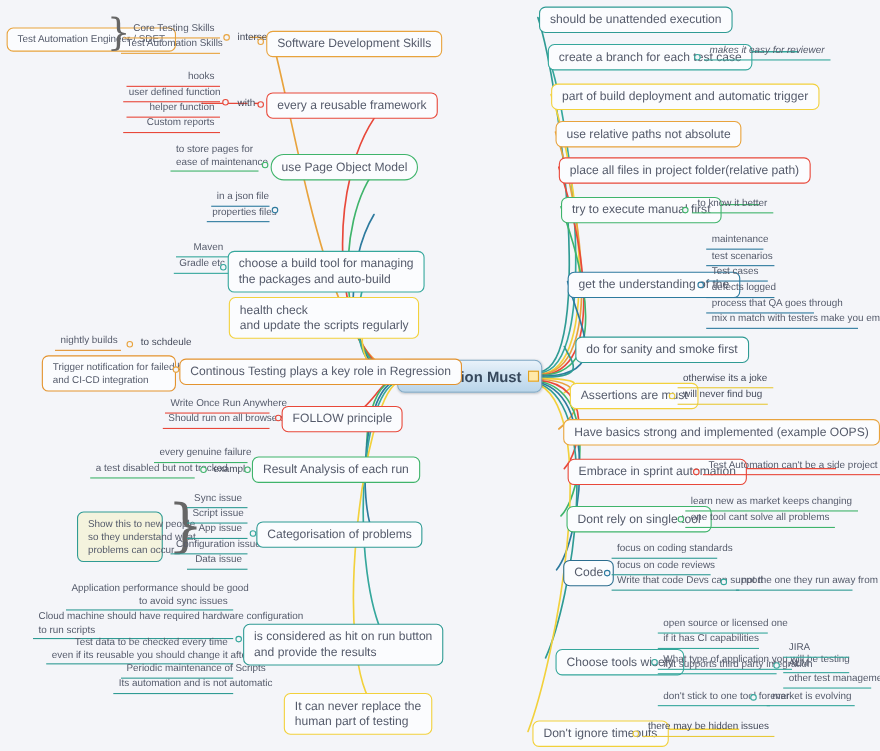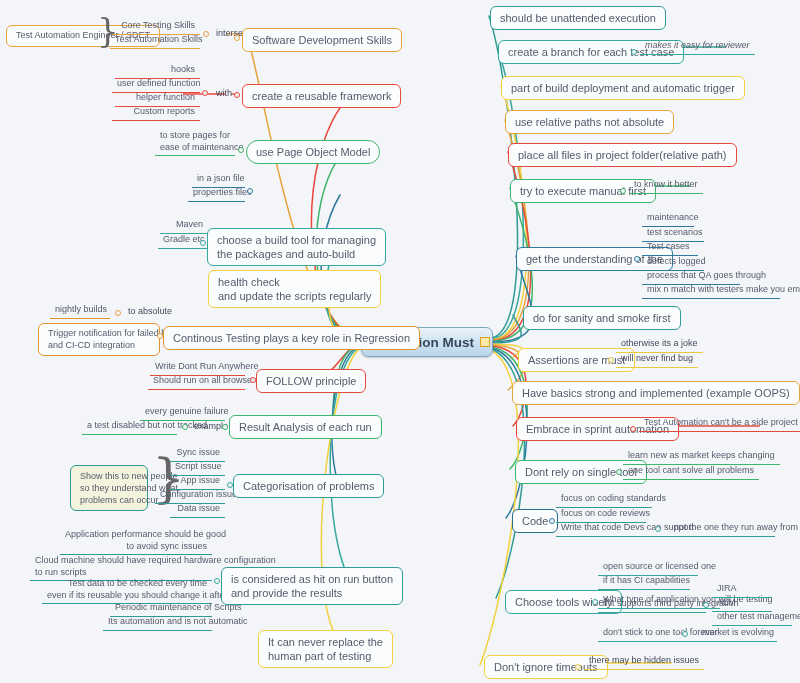--- a/index.html
+++ b/index.html
@@ -136,21 +136,21 @@
   <div class="ring o" style="left:234px;top:35px;"></div>
   <div class="node box c-orange s11" style="left:242px;top:28px;">Software Development Skills</div>
 
   <div class="node ul c-red s9 ta-r" style="left:115px;top:63px;width:85px;">hooks</div>
   <div class="node ul c-red s9 ta-r" style="left:112px;top:77px;width:88px;">user defined function</div>
   <div class="node ul c-red s9 ta-r" style="left:115px;top:91px;width:85px;">helper function</div>
   <div class="node ul c-red s9 ta-r" style="left:112px;top:105px;width:88px;">Custom reports</div>
   <div class="ring r" style="left:202px;top:90px;"></div>
   <div class="node plain s9" style="left:212px;top:87px;">with</div>
   <div class="ring r" style="left:234px;top:92px;"></div>
-  <div class="node box c-red s11" style="left:242px;top:84px;">create a reusable framework</div>
+  <div class="node box c-red s11" style="left:242px;top:84px;">every a reusable framework</div>
 
   <div class="node ul c-green s9 ta-r" style="left:155px;top:129px;width:80px;">to store pages for
 ease of maintenance</div>
   <div class="ring g" style="left:238px;top:147px;"></div>
   <div class="node box c-green s11" style="left:246px;top:140px;border-radius:12px;">use Page Object Model</div>
 
   <div class="node ul c-blue s9 ta-r" style="left:192px;top:172px;width:53px;">in a json file</div>
   <div class="node ul c-blue s9 ta-r" style="left:188px;top:186px;width:57px;">properties files</div>
   <div class="ring b" style="left:247px;top:188px;"></div>
 
@@ -158,27 +158,27 @@
   <div class="node ul c-teal s9 ta-r" style="left:158px;top:233px;width:50px;">Gradle etc</div>
   <div class="ring t" style="left:200px;top:240px;"></div>
   <div class="node box c-teal s11" style="left:207px;top:228px;">choose a build tool for managing
 the packages and auto-build</div>
 
   <div class="node box c-yellow s11" style="left:208px;top:270px;">health check
 and update the scripts regularly</div>
 
   <div class="node ul c-orange2 s9 ta-r" style="left:50px;top:303px;width:60px;">nightly builds</div>
   <div class="ring o" style="left:115px;top:310px;"></div>
-  <div class="node plain s9" style="left:124px;top:305px;">to absolute</div>
+  <div class="node plain s9" style="left:124px;top:305px;">to schdeule</div>
   <div class="node box c-orange2 s9" style="left:38px;top:323px;width:122px;">Trigger notification for failed builds
 and CI-CD integration</div>
   <div class="ring o" style="left:157px;top:333px;"></div>
   <div class="node box c-orange2 s11" style="left:163px;top:326px;">Continous Testing plays a key role in Regression</div>
 
-  <div class="node ul c-red s9 ta-r" style="left:150px;top:360px;width:95px;">Write Dont Run Anywhere</div>
+  <div class="node ul c-red s9 ta-r" style="left:150px;top:360px;width:95px;">Write Once Run Anywhere</div>
   <div class="node ul c-red s9 ta-r" style="left:148px;top:374px;width:97px;">Should run on all browsers and OS</div>
   <div class="ring r" style="left:250px;top:377px;"></div>
   <div class="node box c-red s11" style="left:256px;top:369px;">FOLLOW principle</div>
 
   <div class="node ul c-green s9 ta-r" style="left:140px;top:405px;width:85px;">every genuine failure</div>
   <div class="node ul c-green s9 ta-r" style="left:82px;top:419px;width:95px;">a test disabled but not tracked</div>
   <div class="ring g" style="left:182px;top:424px;"></div>
   <div class="node plain s9" style="left:190px;top:420px;">example</div>
   <div class="ring g" style="left:222px;top:424px;"></div>
   <div class="node box c-green s11" style="left:229px;top:415px;">Result Analysis of each run</div>

